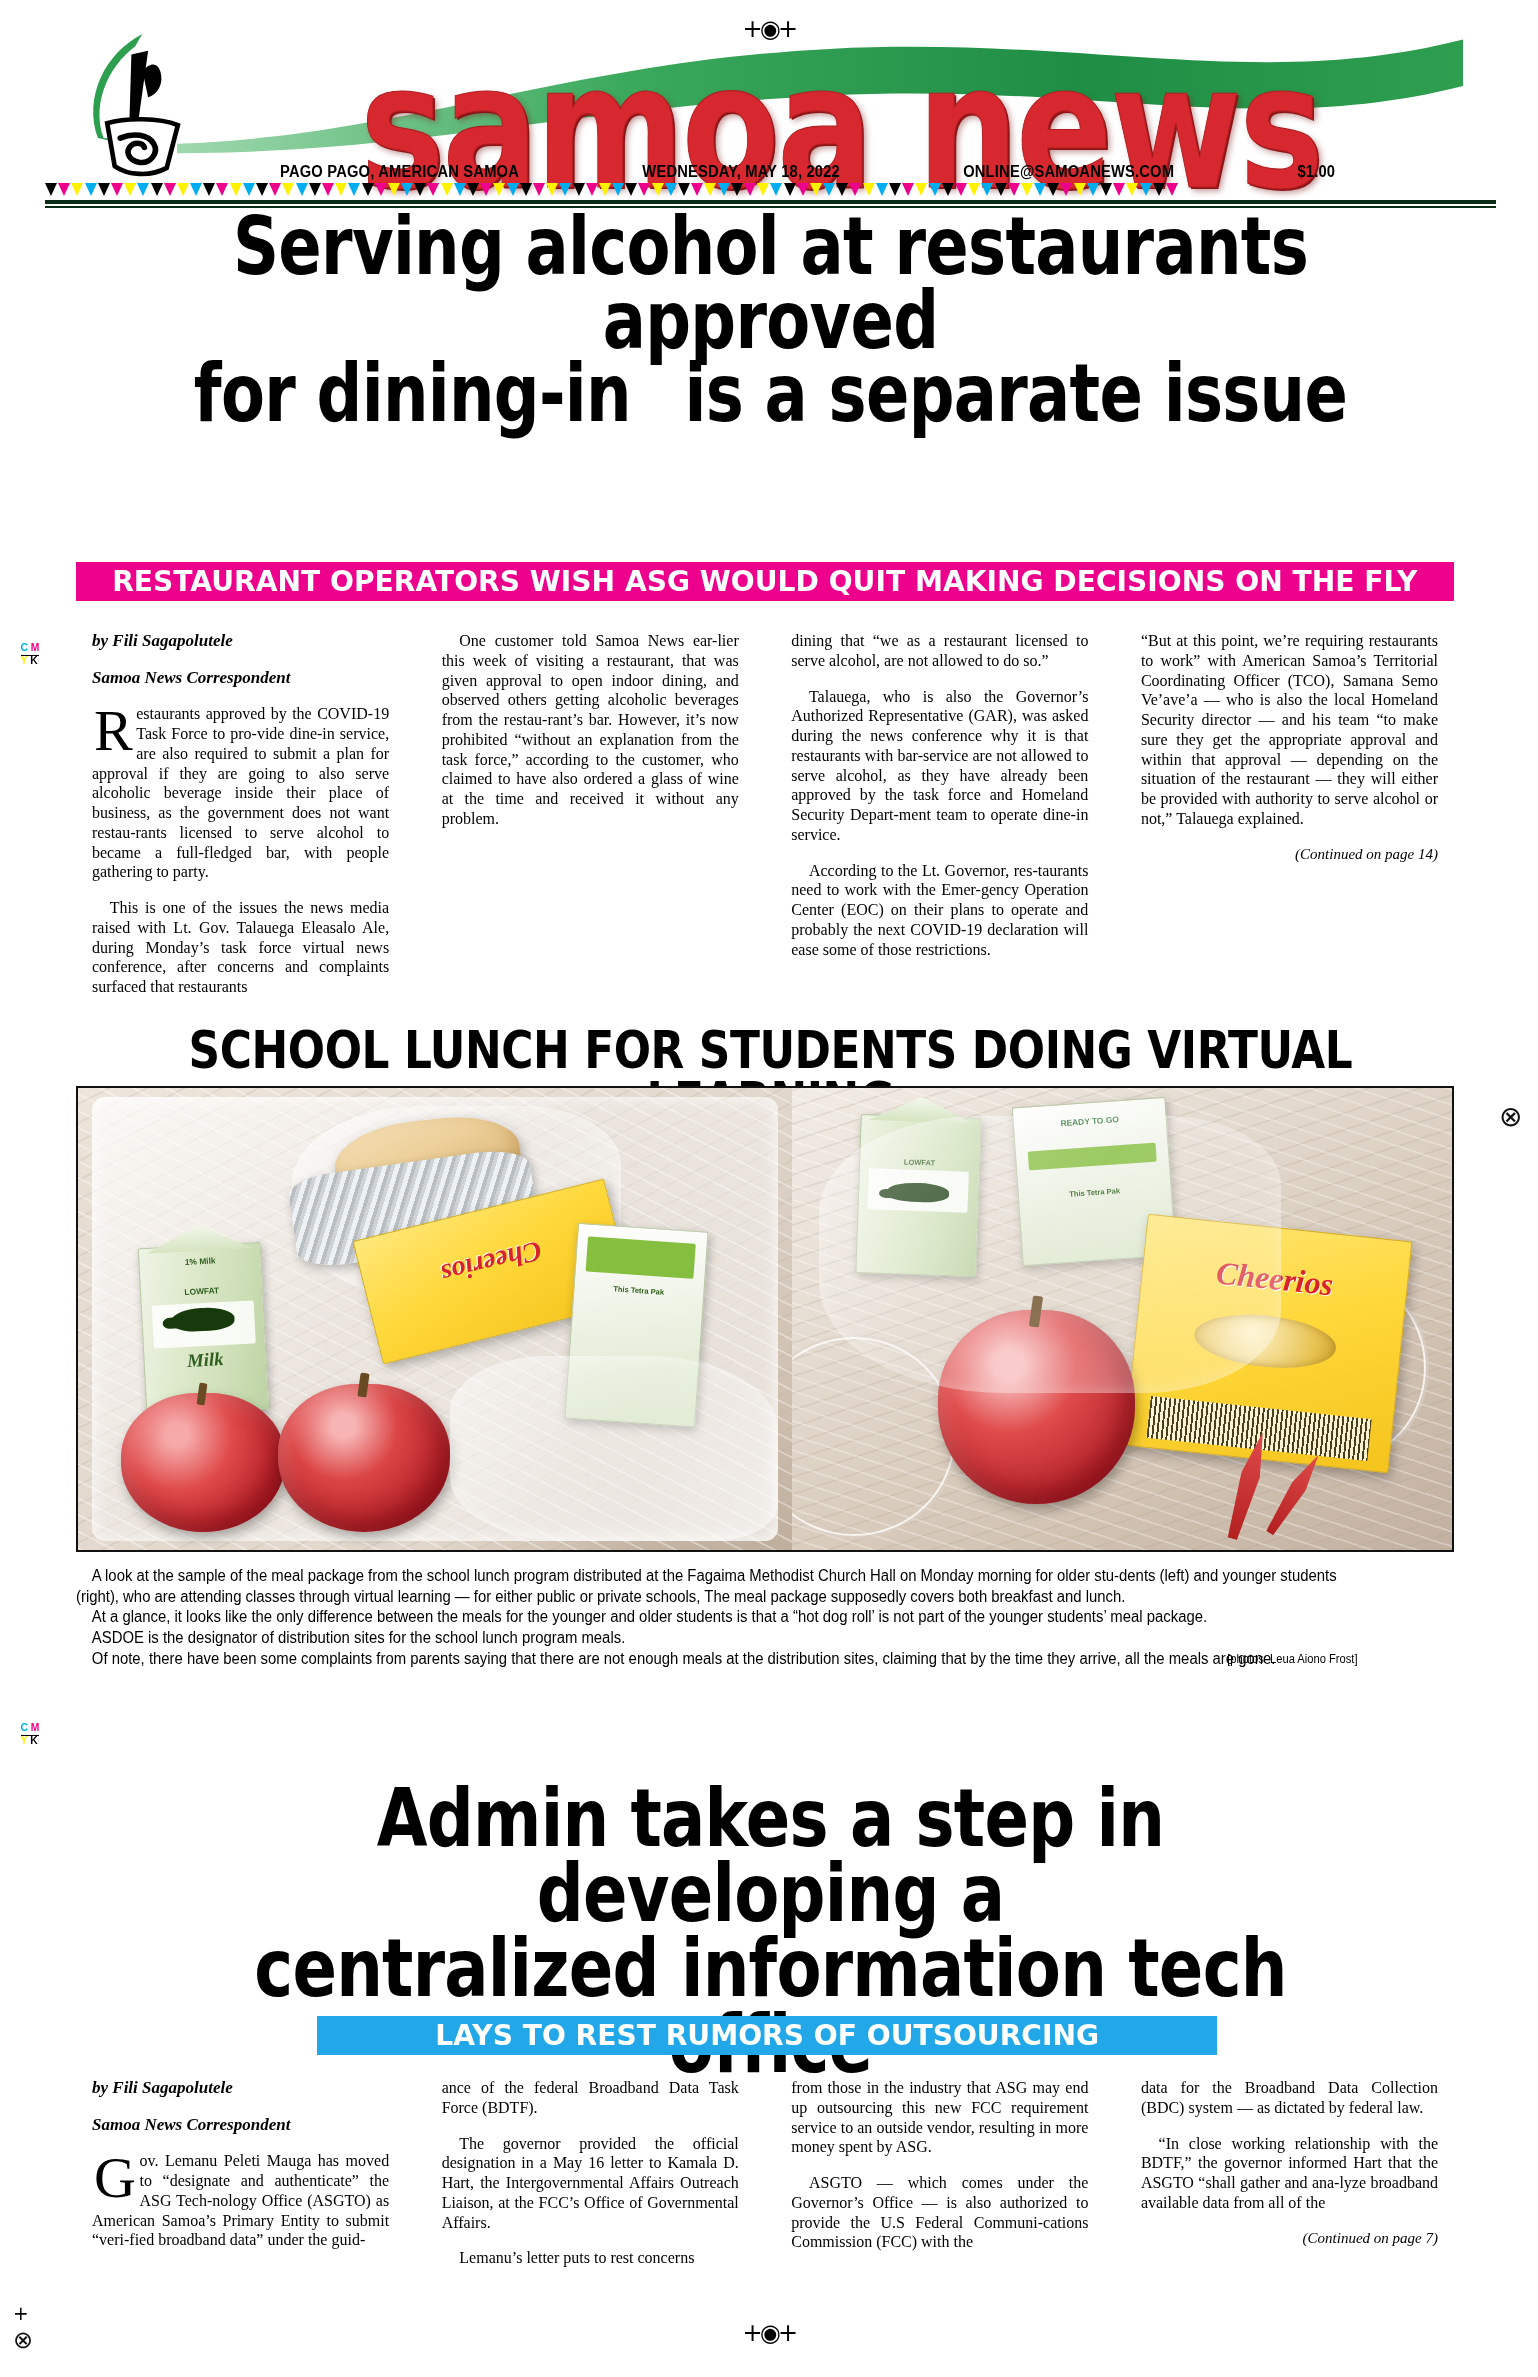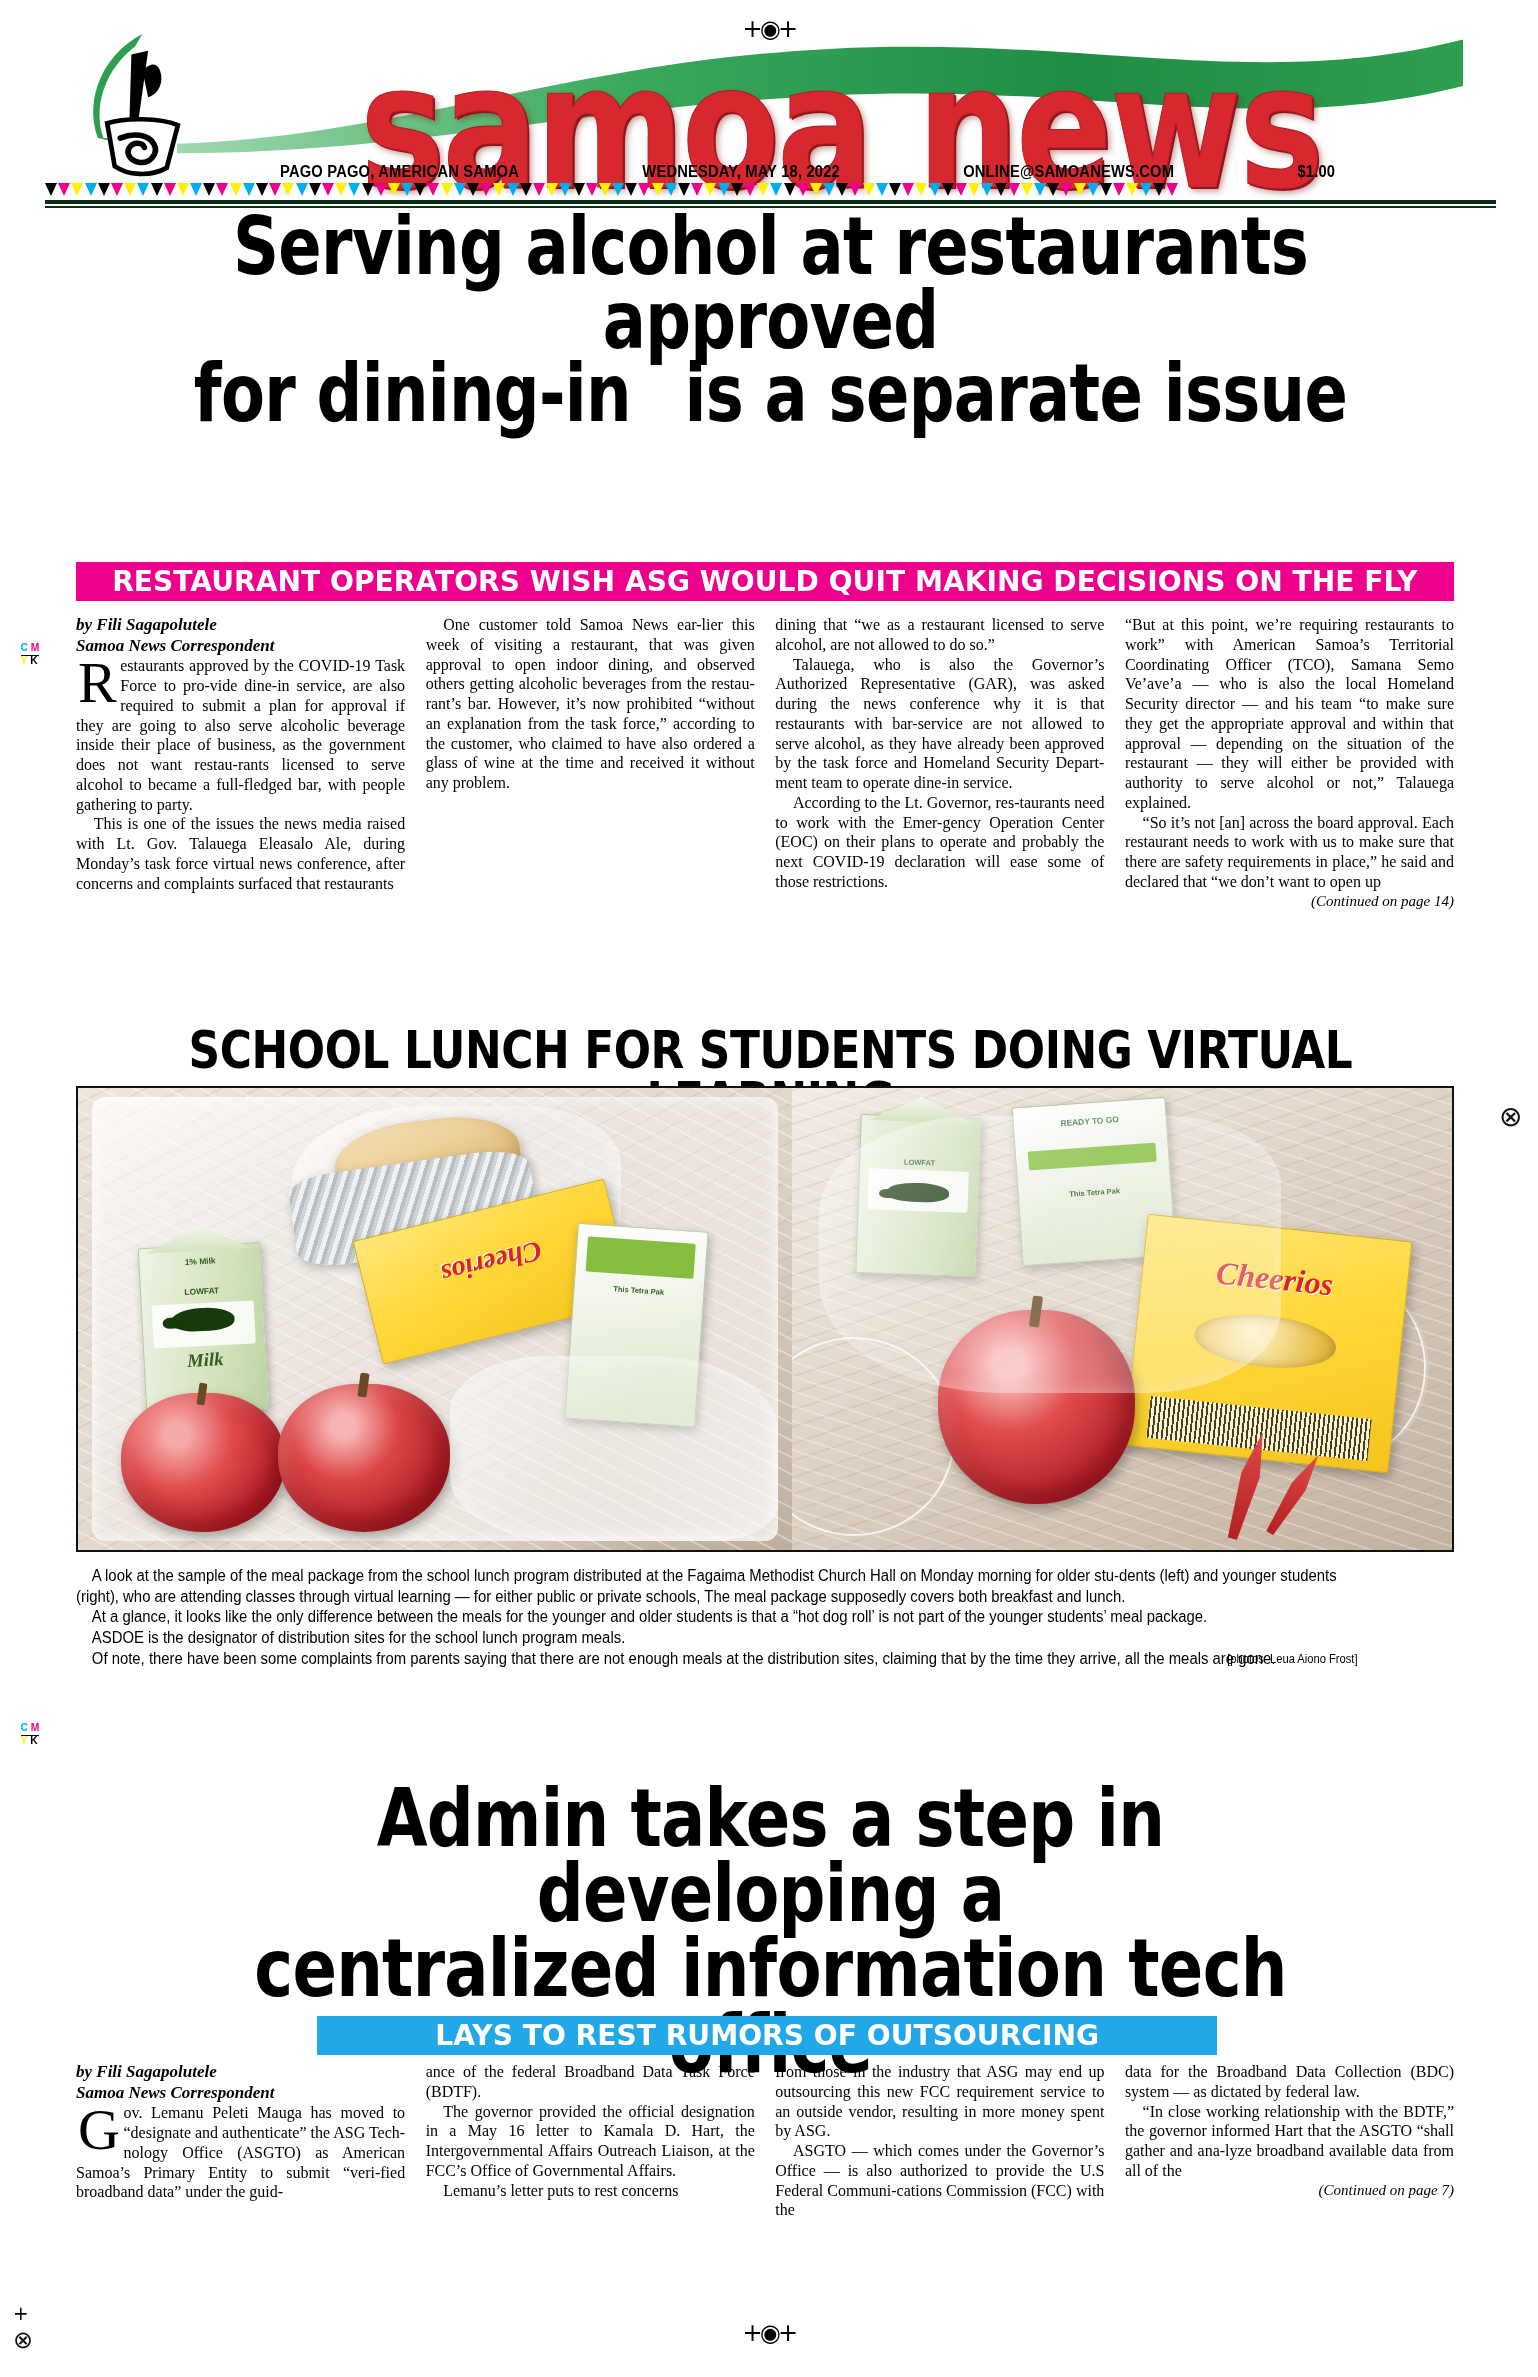--- a/index.html
+++ b/index.html
@@ -199,21 +199,21 @@
   .col {
     width: 334px;
     font-family: "Liberation Serif", serif;
     font-size: 16px;
     line-height: 1.235;
     text-align: justify;
     text-justify: inter-word;
     hyphens: manual;
     color: #000;
   }
-  .col p { margin: 0; text-indent: 17.7px; }
+  .col p { margin: 16px; text-indent: 17.7px; }
   .col p.noind { text-indent: 0; }
   .byline {
     font-family: "Liberation Serif", serif;
     font-weight: bold;
     font-style: italic;
     font-size: 17px;
     line-height: 1.22;
     margin-bottom: 1.9px;
     text-indent: 0 !important;
   }
@@ -622,21 +622,20 @@
     </div>
 
     <div class="col">
       <p class="noind">dining that “we as a restaurant licensed to serve alcohol, are not allowed to do so.”</p>
       <p>Talauega, who is also the Governor’s Authorized Representative (GAR), was asked during the news conference why it is that restaurants with bar-service are not allowed to serve alcohol, as they have already been approved by the task force and Homeland Security Depart-ment team to operate dine-in service.</p>
       <p>According to the Lt. Governor, res-taurants need to work with the Emer-gency Operation Center (EOC) on their plans to operate and probably the next COVID-19 declaration will ease some of those restrictions.</p>
     </div>
 
     <div class="col">
       <p class="noind">“But at this point, we’re requiring restaurants to work” with American Samoa’s Territorial Coordinating Officer (TCO), Samana Semo Ve’ave’a — who is also the local Homeland Security director — and his team “to make sure they get the appropriate approval and within that approval — depending on the situation of the restaurant — they will either be provided with authority to serve alcohol or not,” Talauega explained.</p>
-      <p>“So it’s not [an] across the board approval. Each restaurant needs to work with us to make sure that there are safety requirements in place,” he said and declared that “we don’t want to open up</p>
       <p class="contd">(Continued on page 14)</p>
     </div>
   </div>
 
   <div class="hl-section">SCHOOL LUNCH FOR STUDENTS DOING VIRTUAL LEARNING</div>
 
   <div class="reg-circle" style="left:1499px; top:1100px;">⊗</div>
 
   <div class="photo-block">
 

